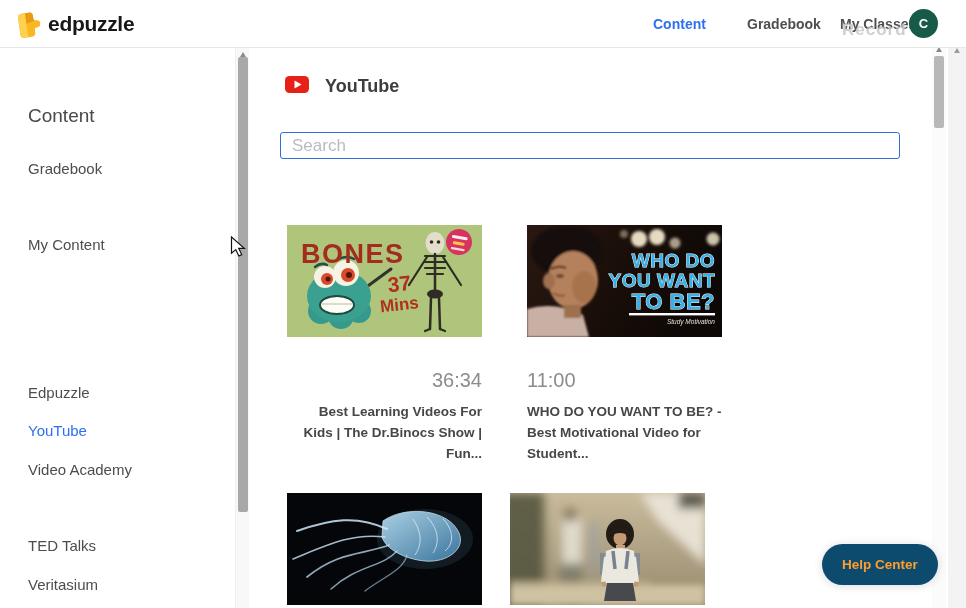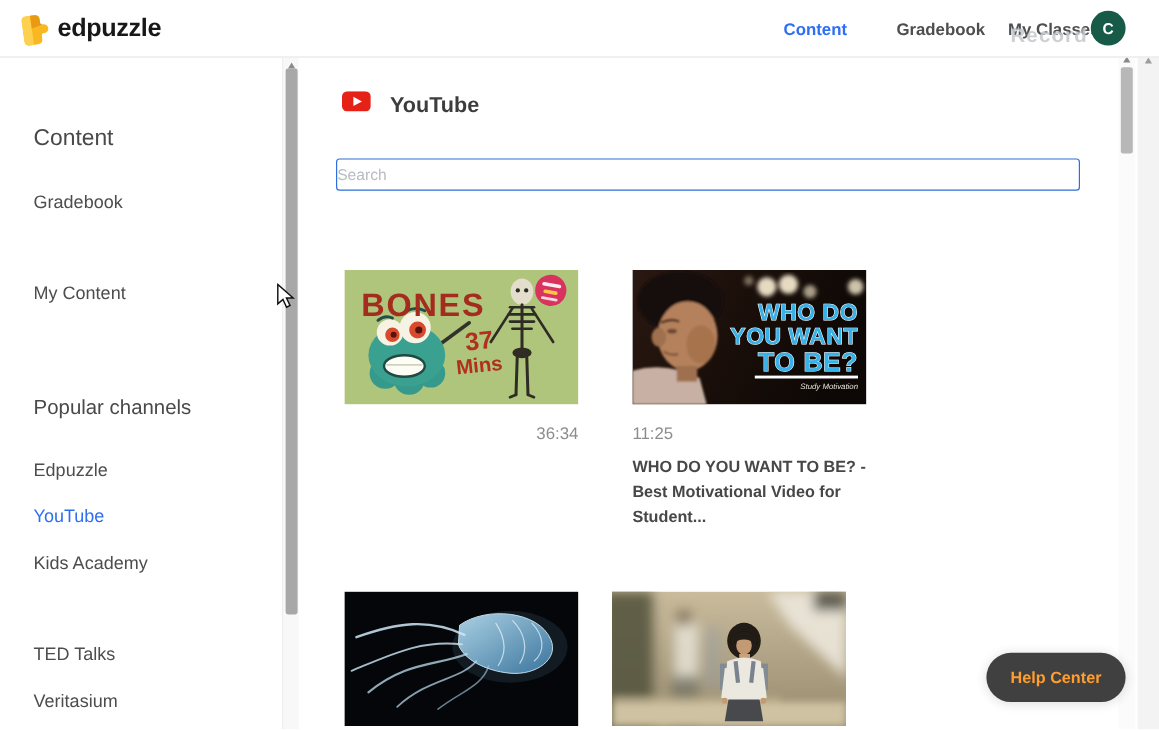--- a/index.html
+++ b/index.html
@@ -46,47 +46,47 @@
     background:#a8a8a8; border-radius:2px; cursor:pointer; }
 
   .up-arrow { width:0; height:0; border-left:3.5px solid transparent;
     border-right:3.5px solid transparent; border-bottom:5px solid #8a8a8a; }
 
   
   .main { position:absolute; left:249px; top:48px; width:684px; height:560px; background:#fff; overflow:hidden; }
   .channel-header { position:absolute; left:36px; top:28px; display:flex; align-items:center; }
   .channel-title { margin-left:16px; font-size:18px; font-weight:700; color:#3d3d3d; }
   .search-input { position:absolute; left:31px; top:84px; width:620px; height:27px;
-    border:1.5px solid #2e6fd9; border-radius:3px; padding:0 0; font-size:13px;
+    border:1.5px solid #2e6fd9; border-radius:3px; padding:0 11px; font-size:17px;
     color:#333; outline:none; font-family:"Liberation Sans", sans-serif; }
   .search-input::placeholder { color:#b7bcc2; }
 
   .video-card { position:absolute; width:195px; cursor:pointer; }
   .vc-0 { left:38px;  top:177px;text-align:right; }
   .vc-1 { left:278px; top:177px; }
   .vc-2 { left:38px;  top:445px; }
   .vc-3 { left:261px; top:445px; }
   .thumb-svg { display:block; width:195px; height:112px; }
-  .duration { margin-top:16px; font-size:14px; color:#8c8c8c; }
+  .duration { margin-top:32px; font-size:20px; color:#8c8c8c; }
   .v-title { margin-top:9px; font-size:13.5px; font-weight:700; color:#474747; line-height:21px; }
 
   
   .main-scroll { position:absolute; left:932px; top:42px; width:14px; height:566px; background:#fbfbfb; }
   .main-scroll .up-btn { position:absolute; left:0; top:2px; width:14px; height:11px;
     display:flex; align-items:center; justify-content:center; cursor:pointer; }
   .main-scroll .thumb { position:absolute; left:2px; top:14px; width:10px; height:72px;
     background:#b8b8b8; border-radius:2px; cursor:pointer; }
   .outer-strip { position:absolute; left:948px; top:42px; width:18px; height:566px; background:#f3f3f3; }
   .outer-strip .up-btn { position:absolute; left:0; top:3px; width:18px; height:11px;
     display:flex; align-items:center; justify-content:center; cursor:pointer; }
   .outer-strip .up-arrow { border-bottom-color:#9c9c9c; }
 
   
   .help-btn { position:absolute; left:822px; top:544px; width:116px; height:41px;
-    background:#404040; border:none; border-radius:21px; box-shadow:0 1px 10px rgba(0,0,0,0.14);
+    background:#0c4a6e; border:none; border-radius:21px; box-shadow:0 1px 10px rgba(0,0,0,0.14);
     color:#ff9d2e; font-size:13.5px; font-weight:700; cursor:pointer; z-index:20;
     font-family:"Liberation Sans", sans-serif; }
 
   .cursor { position:absolute; left:230px; top:236px; z-index:50; pointer-events:none; }
 </style>
 </head>
 <body>
 
 <div class="stage">
 
@@ -108,24 +108,23 @@
     <span class="nav-link nav-classes">My Classes</span>
     <div class="avatar">C</div>
     <div class="watermark">Record</div>
   </div>
 
   <div class="sidebar">
     <div class="sb-header sb-h1">Content</div>
     <div class="sb-item si-0">Gradebook</div>
     <div class="sb-item si-2">My Content</div>
 
-    <div class="sb-header sb-h2">Popular channels</div>
     <div class="sb-item sc-0">Edpuzzle</div>
     <div class="sb-item sc-1 active">YouTube</div>
-    <div class="sb-item sc-2">Kids Academy</div>
+    <div class="sb-item sc-2">Video Academy</div>
     <div class="sb-item sc-4">TED Talks</div>
     <div class="sb-item sc-5">Veritasium</div>
   </div>
 
   <div class="sb-scroll">
     <div class="up-btn">
         <div class="up-arrow"></div>
       </div>
     <div class="thumb"></div>
   </div>
@@ -188,20 +187,21 @@
           <text x="-2" y="19" font-size="17">Mins</text>
         </g>
         <g transform="translate(172,17) rotate(10)">
           <circle r="13" fill="#d8325e"></circle>
           <rect x="-8" y="-6" width="16" height="3" rx="1.5" fill="#fff" opacity="0.9"></rect>
           <rect x="-6" y="0" width="12" height="3" rx="1.5" fill="#ffd34d" opacity="0.9"></rect>
           <rect x="-7" y="6" width="14" height="2.4" rx="1.2" fill="#fff" opacity="0.8"></rect>
         </g>
       </svg>
       <div class="duration">36:34</div>
+      <div class="v-title">Best Learning Videos For Kids | The Dr.Binocs Show | Fun...</div>
     </div>
 
     <div class="video-card vc-1">
       <svg class="thumb-svg" viewBox="0 0 195 112">
         <defs>
           <linearGradient id="wg" x1="0" y1="0" x2="1" y2="0.3">
             <stop offset="0" stop-color="#2a1812"></stop>
               <stop offset="0.55" stop-color="#190e09"></stop>
             <stop offset="1" stop-color="#0d0806"></stop>
           </linearGradient>
@@ -232,21 +232,21 @@
           <path d="M26,68 q6,4 12,2" stroke="#7a4c30" stroke-width="2" fill="none" opacity="0.8"></path>
         </g>
         <g font-family="Liberation Sans, sans-serif" font-weight="800" text-anchor="end" fill="#38b0e8" stroke="#ffffff" stroke-width="0.9" paint-order="stroke" letter-spacing="0.5">
           <text x="188" y="42" font-size="19">WHO DO</text>
           <text x="188" y="62" font-size="19">YOU WANT</text>
           <text x="188" y="84" font-size="22">TO BE?</text>
         </g>
         <rect x="102" y="88" width="86" height="2.4" fill="#fff"></rect>
         <text x="188" y="99" font-family="Liberation Sans, sans-serif" font-size="6.5" font-style="italic" fill="#e8e2d8" text-anchor="end">Study Motivation</text>
       </svg>
-      <div class="duration">11:25</div>
+      <div class="duration">11:00</div>
       <div class="v-title">WHO DO YOU WANT TO BE? - Best Motivational Video for Student...</div>
     </div>
 
     <div class="video-card vc-2">
       <svg class="thumb-svg" viewBox="0 0 195 112">
         <defs>
           <linearGradient id="jg" x1="0" y1="0" x2="1" y2="1">
             <stop offset="0" stop-color="#b8e0f4"></stop>
               <stop offset="1" stop-color="#3e7ca8"></stop>
           </linearGradient>

